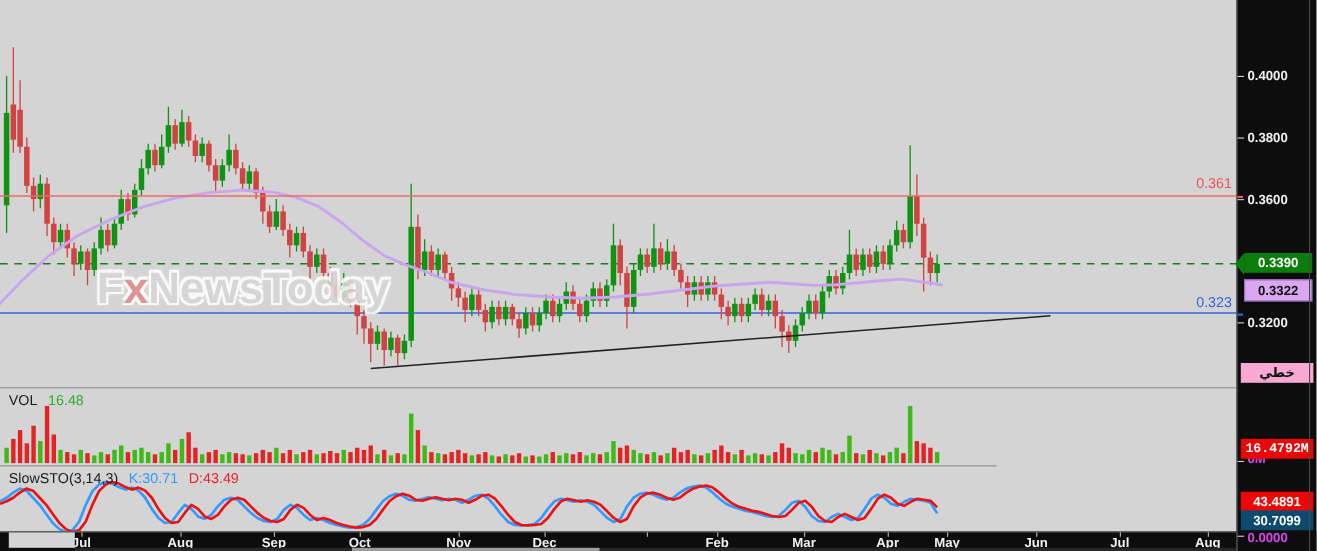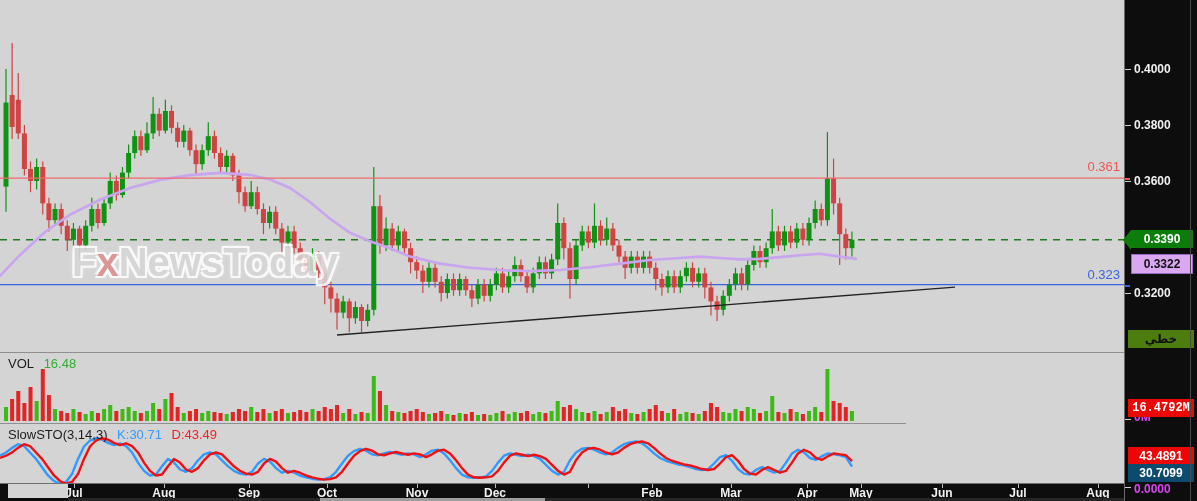--- a/index.html
+++ b/index.html
@@ -14,30 +14,30 @@
   svg{position:absolute;top:0;left:0;display:block;}
   .lvl-label{position:absolute;font-size:13px;z-index:6;}
   .tick-label{position:absolute;color:#f0f0f0;font-size:12px;font-weight:bold;left:9px;}
   .tick-dash{position:absolute;left:0;width:6px;height:1px;background:#cfcfcf;}
   .mini-dash{position:absolute;left:0;width:5px;height:2px;}
   .badge{position:absolute;left:6px;width:62px;font-size:12px;font-weight:bold;text-align:center;padding:2px 0;z-index:3;}
   .badge.wide{width:66px;left:3px;}
   #last-badge{background:#0a7d0a;color:#fff;top:230px;}
   #last-badge:before{content:"";position:absolute;left:-8px;top:0;border-top:10px solid transparent;border-bottom:10px solid transparent;border-right:8px solid #0a7d0a;}
   #ma-badge{background:#d9a8f0;color:#111;top:254px;border:1px solid #9a6cc0;}
-  #scale-badge{background:#4d7c0f;color:#111;top:330px;font-weight:bold;}
+  #scale-badge{background:#f9a8d4;color:#111;top:330px;font-weight:bold;}
   #volm-badge{background:#ee0505;color:#fff;top:399px;font-family:Liberation Mono, monospace;}
   #stod-badge{background:#ee0505;color:#fff;top:447px;}
   #stok-badge{background:#0c4a6e;color:#fff;top:464px;}
   .plain-axis-text{position:absolute;color:#d946ef;font-size:12px;font-weight:bold;left:9px;}
   #watermark{position:absolute;left:52px;top:246px;z-index:2;opacity:.88;pointer-events:none;}
   #wm-line1{font-size:46px;font-weight:bold;letter-spacing:1px;color:#f7c9ae;
     text-shadow:-2px -2px 0 #fff,2px -2px 0 #fff,-2px 2px 0 #fff,2px 2px 0 #fff,0 0 5px #fff;}
   #wm-line1 .suffix{color:#ececec;}
-  #wm-line2{font-size:40px;font-weight:bold;color:#d7d7d7;margin-left:20px;margin-top:-6px;
+  #wm-line2{font-size:40px;font-weight:bold;color:#d7d7d7;margin-left:36px;margin-top:-6px;
     text-shadow:-2px -2px 0 #fff,2px -2px 0 #fff,-2px 2px 0 #fff,2px 2px 0 #fff,0 0 5px #fff;}
   #wm-line2 .wm-x{color:#dd8f8f;}
   .panel-title{position:absolute;top:3px;left:8px;font-size:13px;color:#1c1c1c;z-index:4;}
   .month-label{position:absolute;top:2px;transform:translateX(-50%);color:#f2f2f2;font-size:12px;font-weight:600;white-space:nowrap;}
   .month-tick{position:absolute;top:0;width:1px;height:4px;background:#bbb;}
   #corner-box{position:absolute;left:8px;top:0;width:60px;height:14px;background:#d4d4d4;z-index:2;}
   #h-scroll-track{position:absolute;left:68px;top:14px;width:1056px;height:4px;background:#262626;}
   #h-scroll-thumb{position:absolute;left:320px;top:14px;width:225px;height:4px;background:#9c9c9c;z-index:2;}
   #right-edge-line{position:absolute;left:1190px;top:0;width:1px;height:501px;background:#4a4a4a;z-index:5;}
   .lab{display:inline-block;margin-right:6px;}

